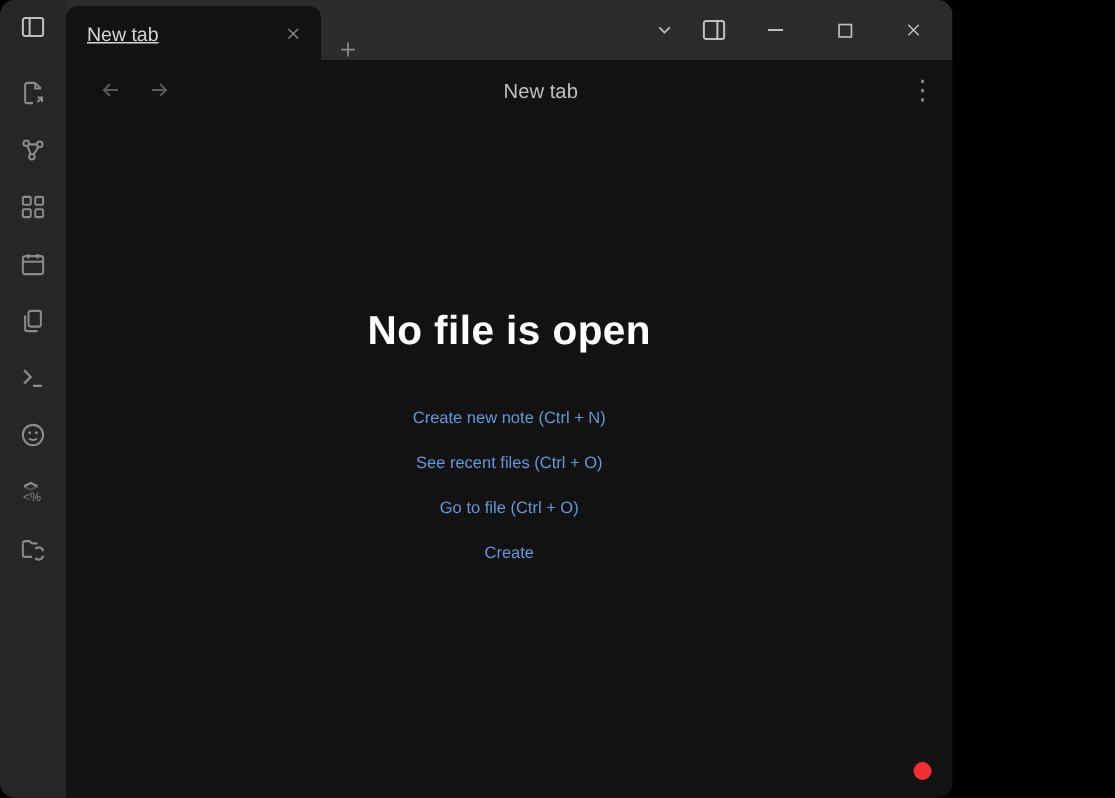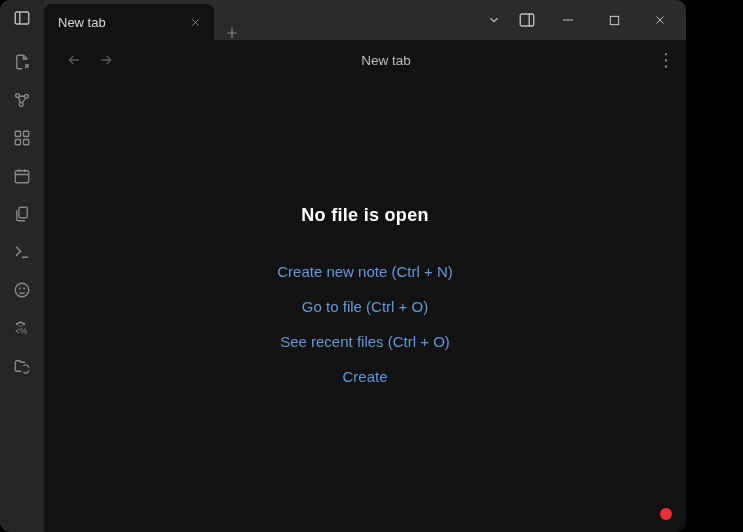--- a/index.html
+++ b/index.html
@@ -19,24 +19,25 @@
   html, body {
     margin: 0; padding: 0;
     width: 743px; height: 532px;
     background: #000;
     font-family: "Segoe UI", "Helvetica Neue", Arial, sans-serif;
     color: var(--text);
     overflow: hidden;
   }
   .window {
     position: relative;
-    width: 686px; height: 532px;
+    width: 635px; height: 532px;
     background: var(--bg1);
     border-radius: var(--border-radius);
     overflow: hidden;
+    text-decoration: underline;
   }
   
   .titlebar {
     height: 40px;
     background: var(--titlebar);
     display: flex;
     align-items: stretch;
     padding-left: 0;
   }
   .tb-left {
@@ -144,28 +145,28 @@
   }
   .empty-state {
     flex:1;
     display:flex;
     flex-direction: column;
     align-items:center;
     padding-top: 125px;
   }
   .empty-title {
     color: var(--white);
-    font-size: 18px;
+    font-size: 27px;
     font-weight: 800;
     letter-spacing: 0.3px;
     margin-bottom: 28px;
   }
   .empty-link {
     color: var(--link);
-    font-size: 15px;
+    font-size: 11px;
     margin: 9px 0;
     cursor: pointer;
   }
   
   .record-dot {
     position:absolute;
     right: 14px; bottom: 12px;
     width: 12px; height: 12px;
     border-radius: 50%;
     background: var(--record);
@@ -326,20 +327,20 @@
       </div>
       <div class="view-title">New tab</div>
       <div class="view-more">
         <span>⋮</span>
       </div>
     </div>
 
     <div class="empty-state">
       <div class="empty-title">No file is open</div>
       <div class="empty-link">Create new note (Ctrl + N)</div>
+      <div class="empty-link">See recent files (Ctrl + O)</div>
       <div class="empty-link">Go to file (Ctrl + O)</div>
-      <div class="empty-link">See recent files (Ctrl + O)</div>
       <div class="empty-link">Create</div>
     </div>
   </div>
 
   <div class="record-dot"></div>
 </div>
 
 </body></html>

